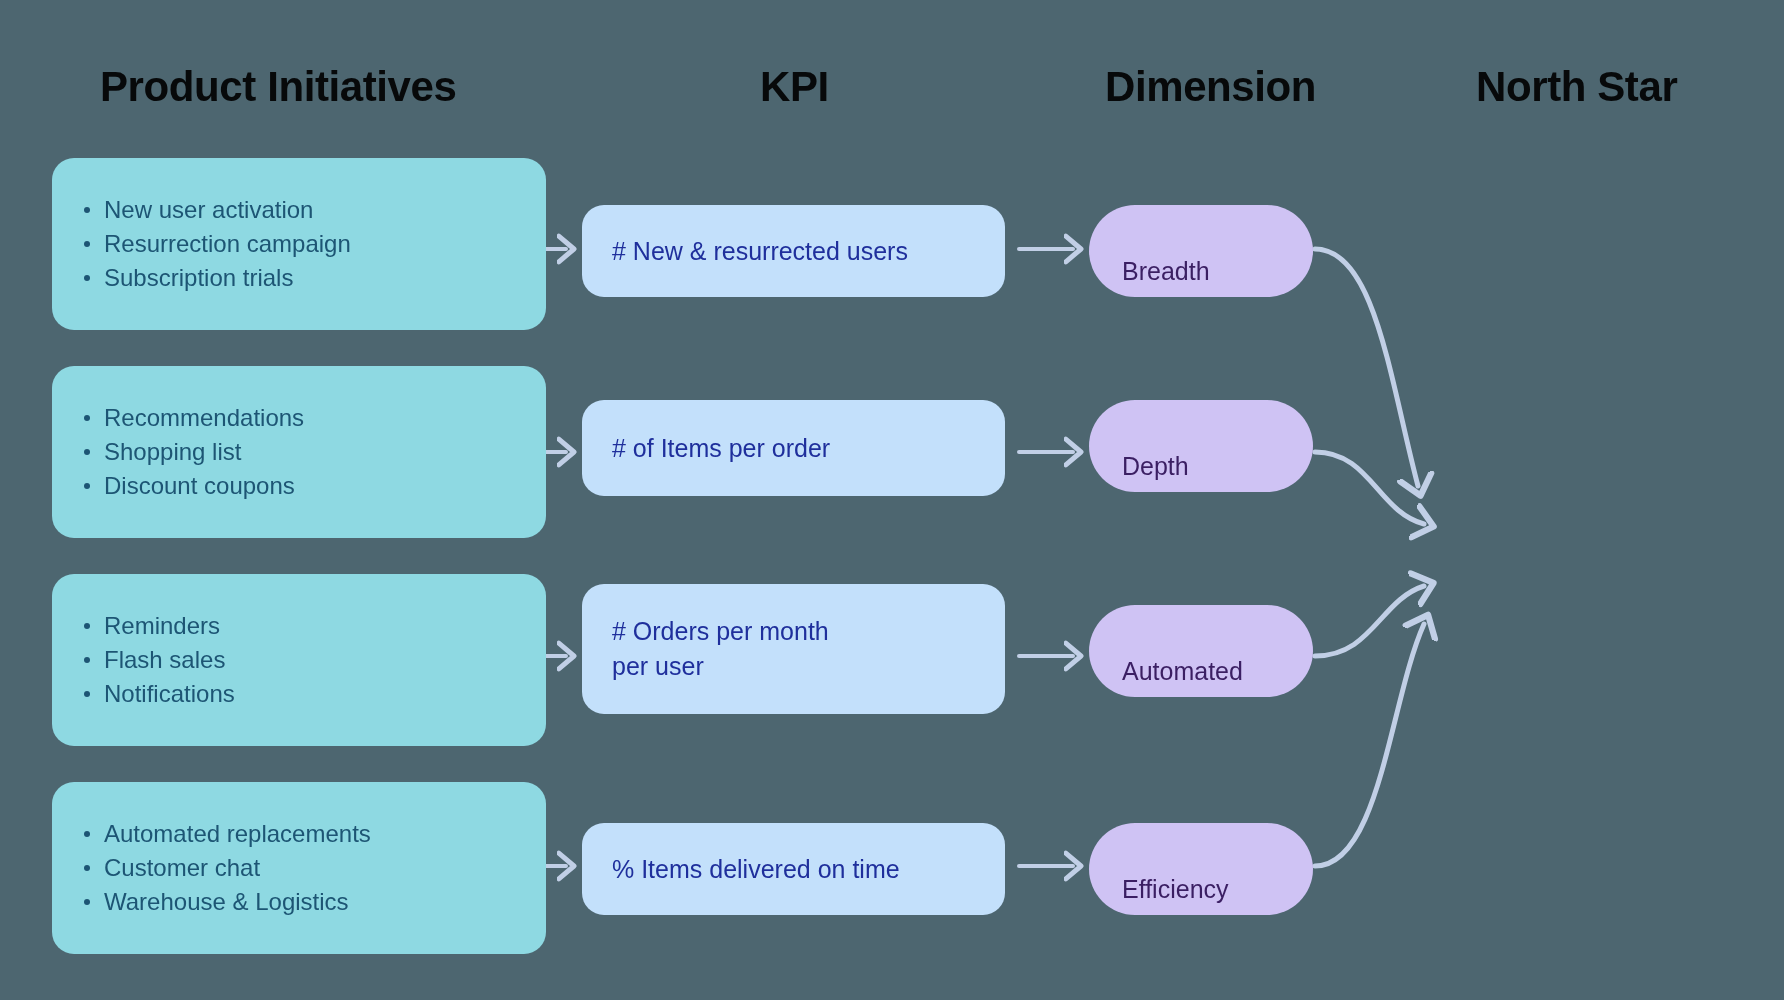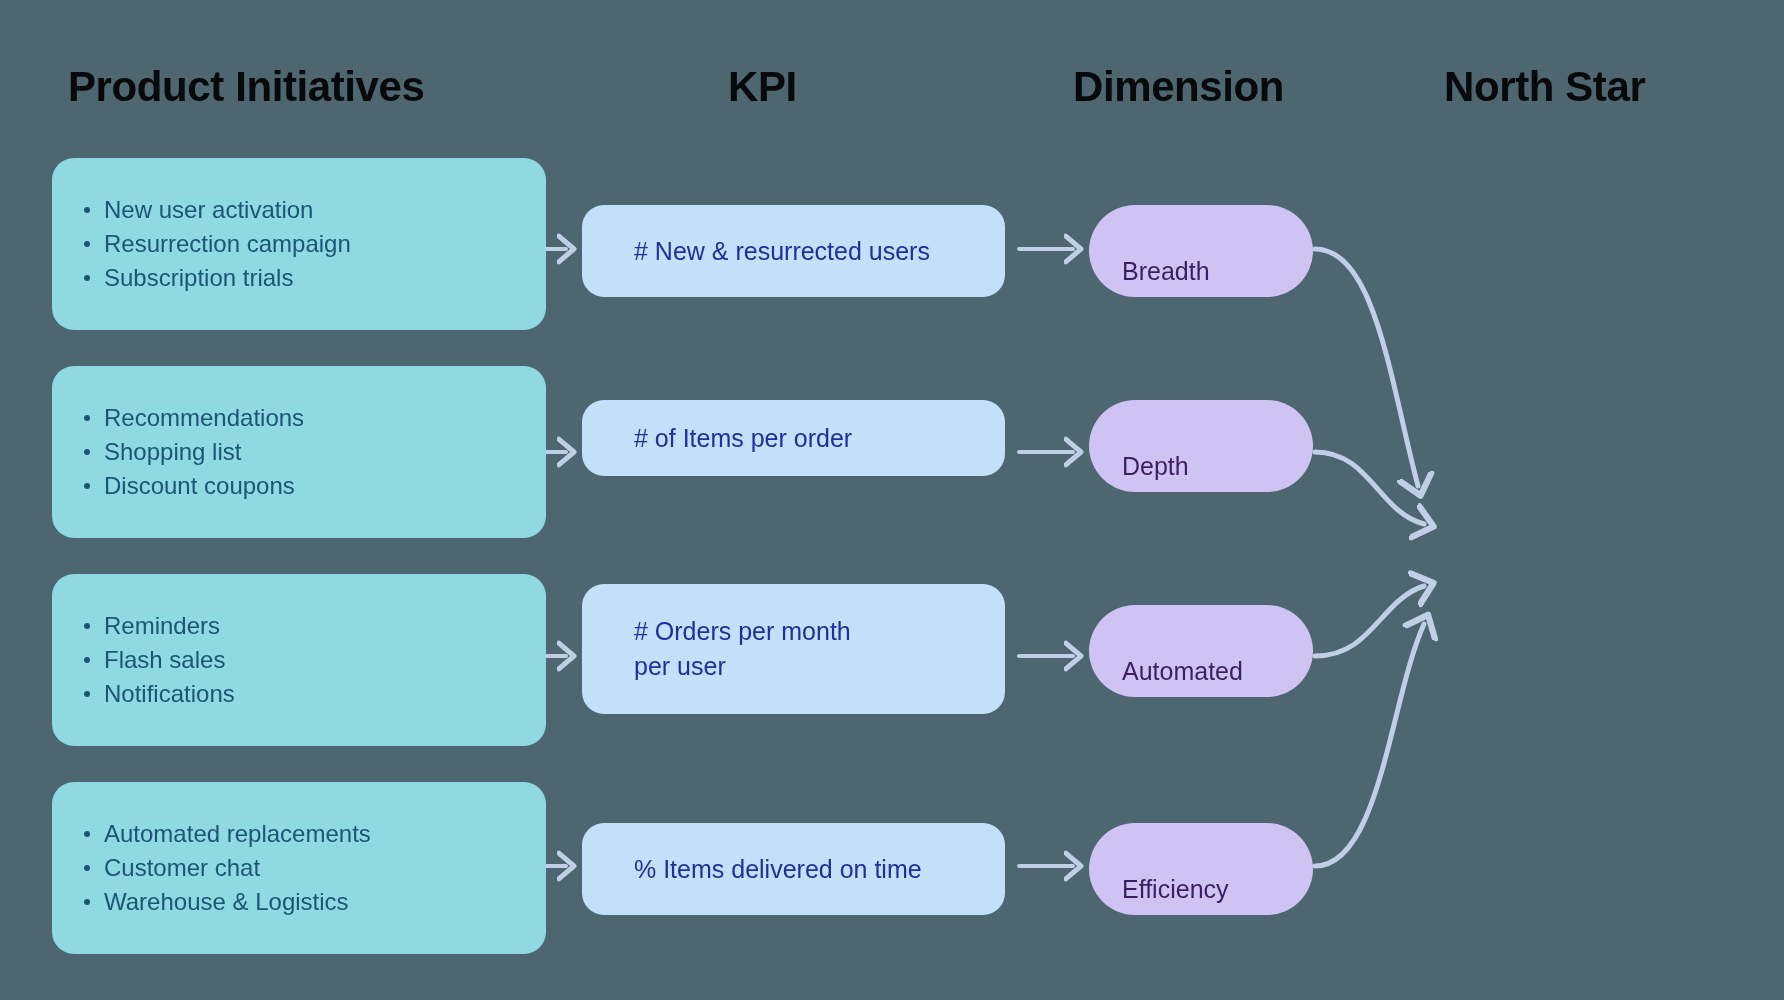--- a/index.html
+++ b/index.html
@@ -13,20 +13,21 @@
   #stage{position:relative;width:1784px;height:1000px;}
 
   
   .col-head{
     position:absolute;
     font-size:42px;
     font-weight:700;
     color:#07090a;
     letter-spacing:-0.4px;
     white-space:nowrap;
+    margin-left:32px;
   }
   #head-initiatives{left:68px;top:63px;}
   #head-kpi{left:728px;top:63px;}
   #head-dimension{left:1073px;top:63px;}
   #head-northstar{left:1444px;top:63px;}
 
   
   .init-card{
     position:absolute;
     left:52px;
@@ -64,31 +65,31 @@
   
   .kpi-card{
     position:absolute;
     left:582px;
     width:423px;
     background:#c3e0fb;
     border-radius:22px;
     box-sizing:border-box;
     display:flex;
     align-items:center;
-    padding-left:52px;
+    padding-left:30px;
     padding-right:16px;
   }
   .kpi-card .kpi-text{
     font-size:25px;
     line-height:35px;
     color:#1f2f9c;
     white-space:pre-line;
   }
   #kpi-0{top:205px;height:92px;}
-  #kpi-1{top:400px;height:76px;}
+  #kpi-1{top:400px;height:96px;}
   #kpi-2{top:584px;height:130px;}
   #kpi-3{top:823px;height:92px;}
 
   
   .dim-pill{
     position:absolute;
     left:1089px;
     width:224px;
     height:92px;
     background:#cfc3f4;

